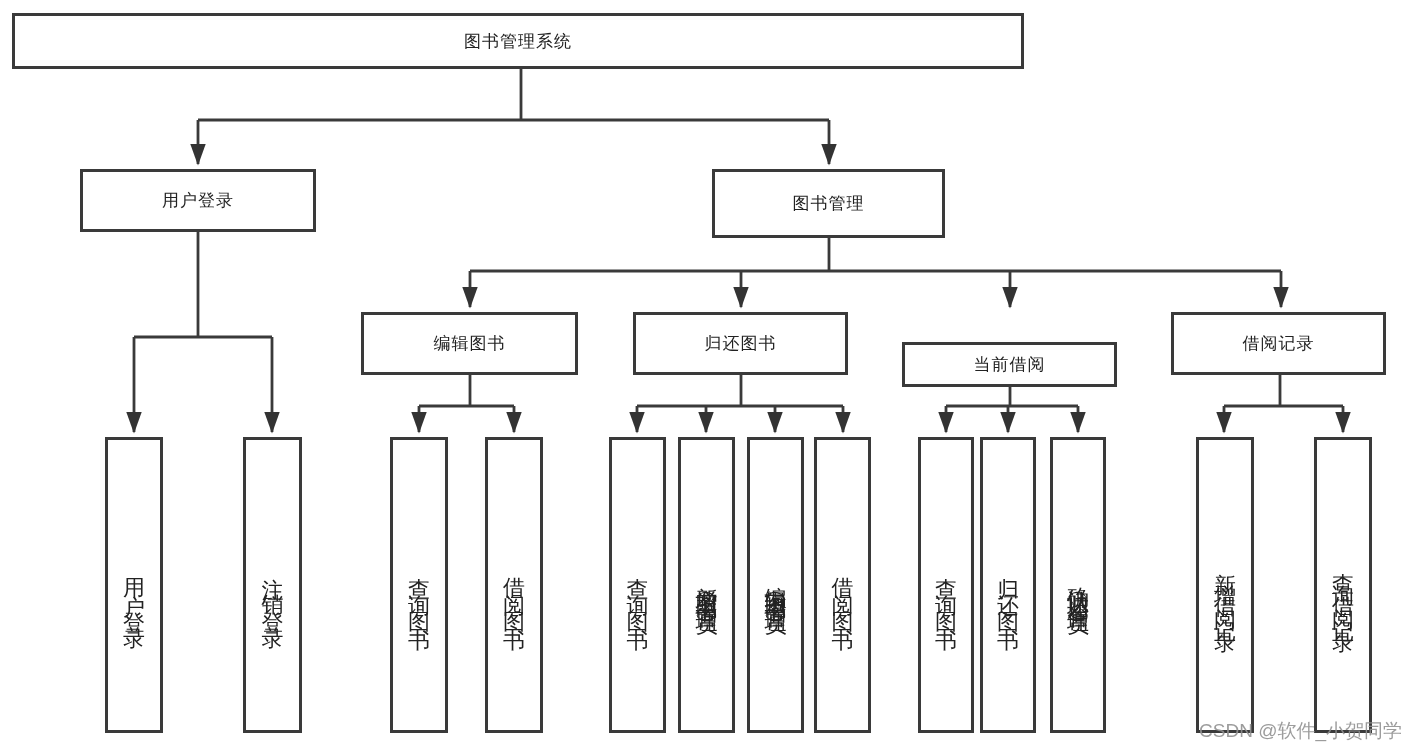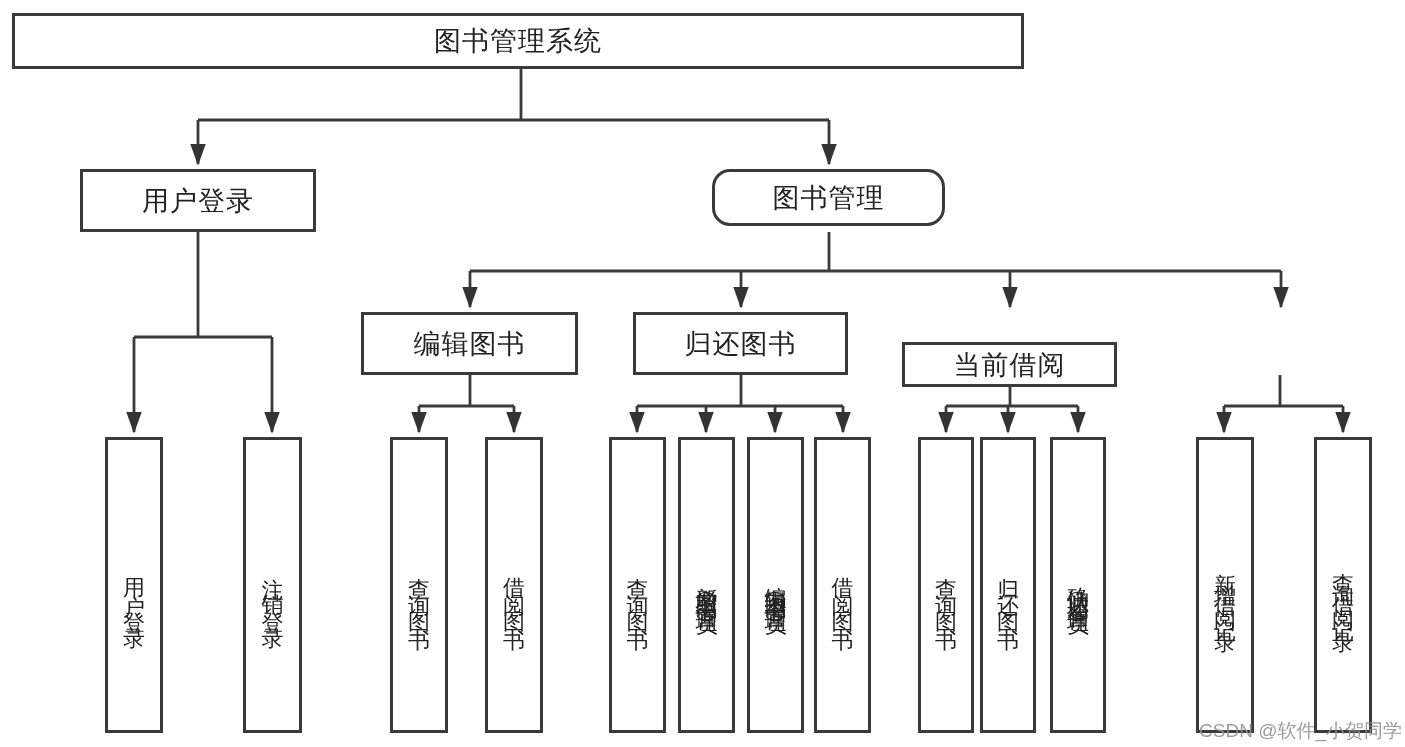--- a/index.html
+++ b/index.html
@@ -27,21 +27,21 @@
     box-sizing: border-box;
     border: 3px solid #3a3a3a;
     background: #ffffff;
     display: flex;
     align-items: center;
     justify-content: center;
     color: #222222;
     z-index: 2;
   }
   .hnode {
-    font-size: 27px;
+    font-size: 17px;
     letter-spacing: 1px;
   }
   .leaf {
     top: 437px;
     height: 296px;
   }
   .leaf .vtext {
     writing-mode: vertical-rl;
     white-space: nowrap;
     font-size: 22px;
@@ -116,32 +116,35 @@
     </g>
   </svg>
 
   <div class="node hnode" style="left:12px; top:13px; width:1012px; height:56px;">
     <span>图书管理系统</span>
   </div>
 
   <div class="node hnode" style="left:80px; top:169px; width:236px; height:63px;">
     <span>用户登录</span>
   </div>
-  <div class="node hnode" style="left:712px; top:169px; width:233px; height:57px;border-radius:18px;">
+  <div class="node hnode" style="left:712px; top:169px; width:233px; height:69px;">
     <span>图书管理</span>
   </div>
 
   <div class="node hnode" style="left:361px; top:312px; width:217px; height:63px;">
     <span>编辑图书</span>
   </div>
   <div class="node hnode" style="left:633px; top:312px; width:215px; height:63px;">
     <span>归还图书</span>
   </div>
   <div class="node hnode" style="left:902px; top:312px; width:215px; height:45px;margin-top:30px;">
     <span>当前借阅</span>
+  </div>
+  <div class="node hnode" style="left:1171px; top:312px; width:215px; height:63px;">
+    <span>借阅记录</span>
   </div>
 
   <div class="node leaf sp-lg" style="left:105px; width:58px;">
     <span class="vtext">用户登录</span>
   </div>
   <div class="node leaf sp-lg" style="left:243px; width:59px;">
     <span class="vtext">注销登录</span>
   </div>
   <div class="node leaf sp-lg" style="left:390px; width:58px;">
     <span class="vtext">查询图书</span>

